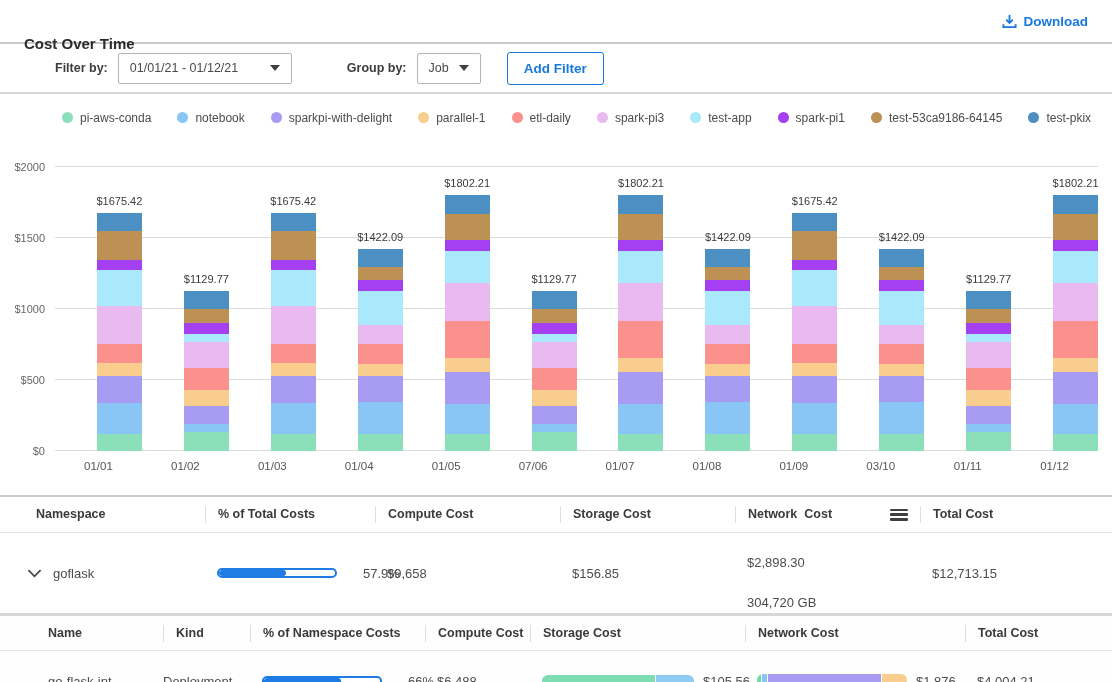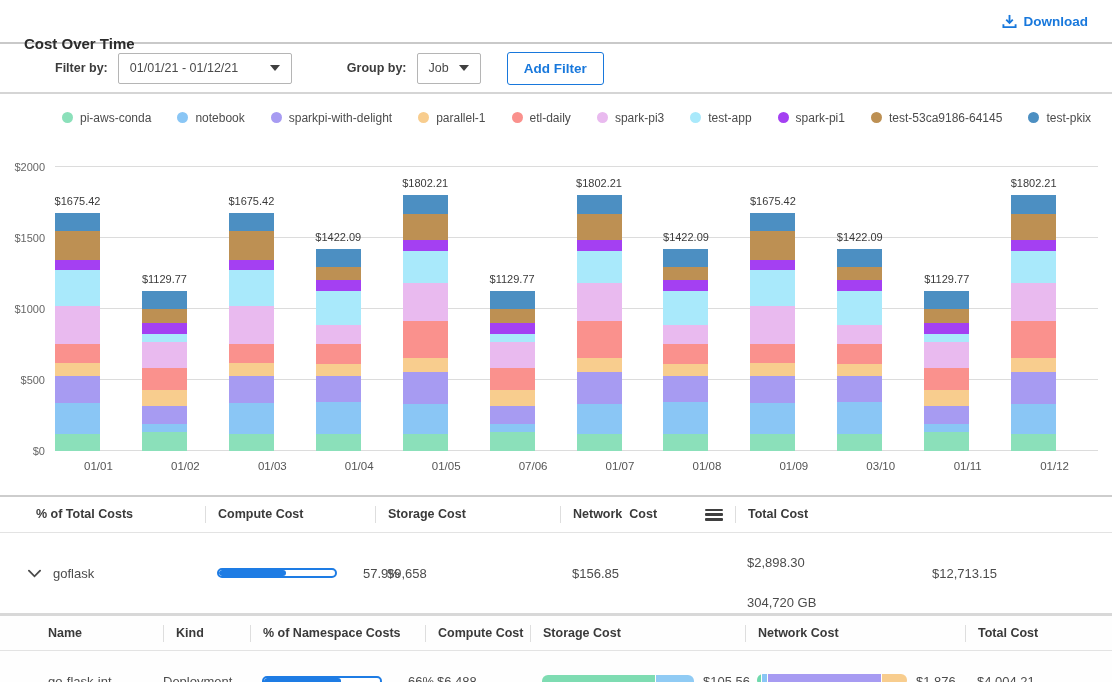--- a/index.html
+++ b/index.html
@@ -24,21 +24,21 @@
   
   .legend-row { height:47px; padding:0 24px 0 62px; display:flex; align-items:center; gap:26px; font-size:12px; color:#4c4c4c; }
   .legend-item { display:flex; align-items:center; gap:7px; cursor:pointer; white-space:nowrap; }
   .legend-dot { width:11px; height:11px; border-radius:50%; flex:none; }
   
   .chart-wrap { padding:26px 14px 0 55px; position:relative; }
   .plot { position:relative; height:284px; }
   .gridline { position:absolute; left:0; right:0; height:1px; background:#dcdcdc; }
   .ytick { position:absolute; right:calc(100% + 10px); width:44px; text-align:right; font-size:11px; color:#666; transform:translateY(50%); }
   .bars-row { position:absolute; left:0; right:0; top:0; bottom:0; display:flex; }
-  .bar-slot { flex:1; display:flex; align-items:flex-end; justify-content:flex-start; position:relative; }
+  .bar-slot { flex:1; display:flex; align-items:flex-end; justify-content:flex-end; position:relative; }
   .bar { width:45px; display:flex; flex-direction:column-reverse; position:relative; }
   .bar-total { position:absolute; bottom:calc(100% + 6px); left:50%; transform:translateX(-50%); white-space:nowrap; font-size:11px; color:#3a3a3a; }
   .xlabels { display:flex; margin-top:9px; height:20px; }
   .xlabel { flex:1; text-align:center; font-size:11.5px; color:#555; }
   
   .cost-table { border-top:2px solid #cdcdcd; margin-top:15px; }
   .thead { display:grid; grid-template-columns:205px 170px 185px 175px 185px 1fr; align-items:center; height:36px; border-bottom:1px solid #e3e3e3; font-weight:700; font-size:12.5px; color:#3a3a3a; }
   .th { padding-left:12px; border-left:1px solid #dedede; line-height:17px; white-space:pre; display:flex; align-items:center; justify-content:space-between; }
   .th:first-child { border-left:none; padding-left:36px; }
   .menu-icon { width:18px; height:12px; display:flex; flex-direction:column; justify-content:space-between; margin-right:12px; cursor:pointer; }
@@ -346,20 +346,21 @@
       <div class="xlabel">01/08</div>
       <div class="xlabel">01/09</div>
       <div class="xlabel">03/10</div>
       <div class="xlabel">01/11</div>
       <div class="xlabel">01/12</div>
     </div>
 </div>
 
 <section class="cost-table">
   <div class="thead">
+    <div class="th">Namespace</div>
     <div class="th">% of Total Costs</div>
     <div class="th">Compute Cost</div>
     <div class="th">Storage Cost</div>
     <div class="th">
       <span>Network  Cost</span>
       <span class="menu-icon"><span></span><span></span><span></span></span>
     </div>
     <div class="th">Total Cost</div>
   </div>
 

